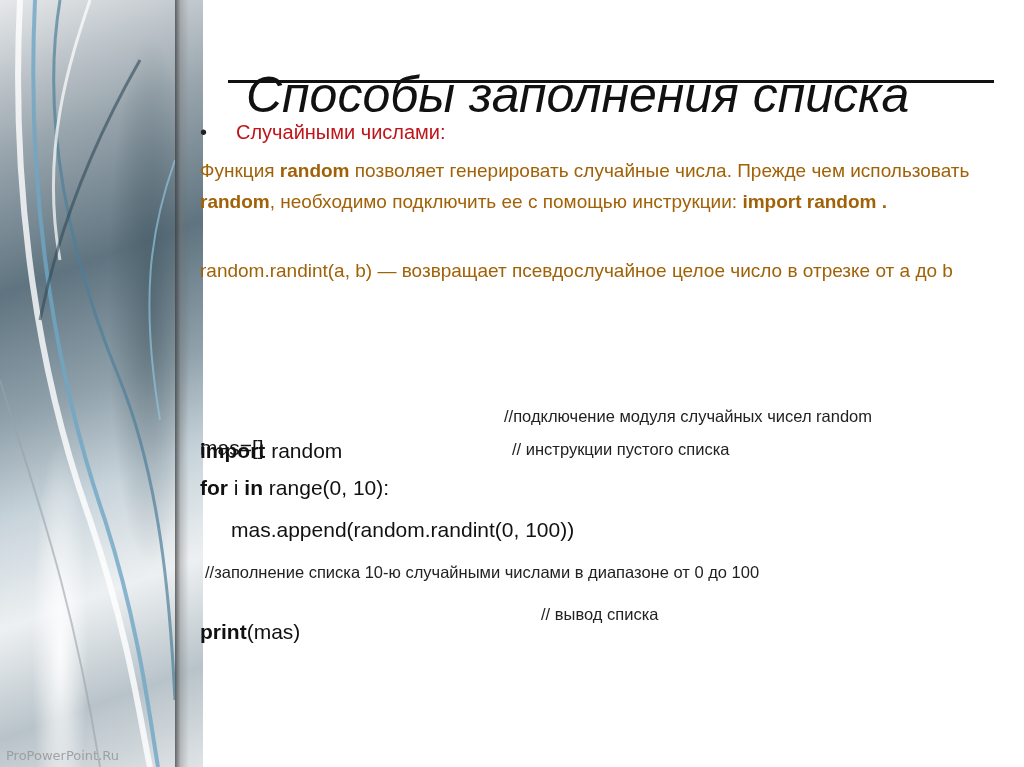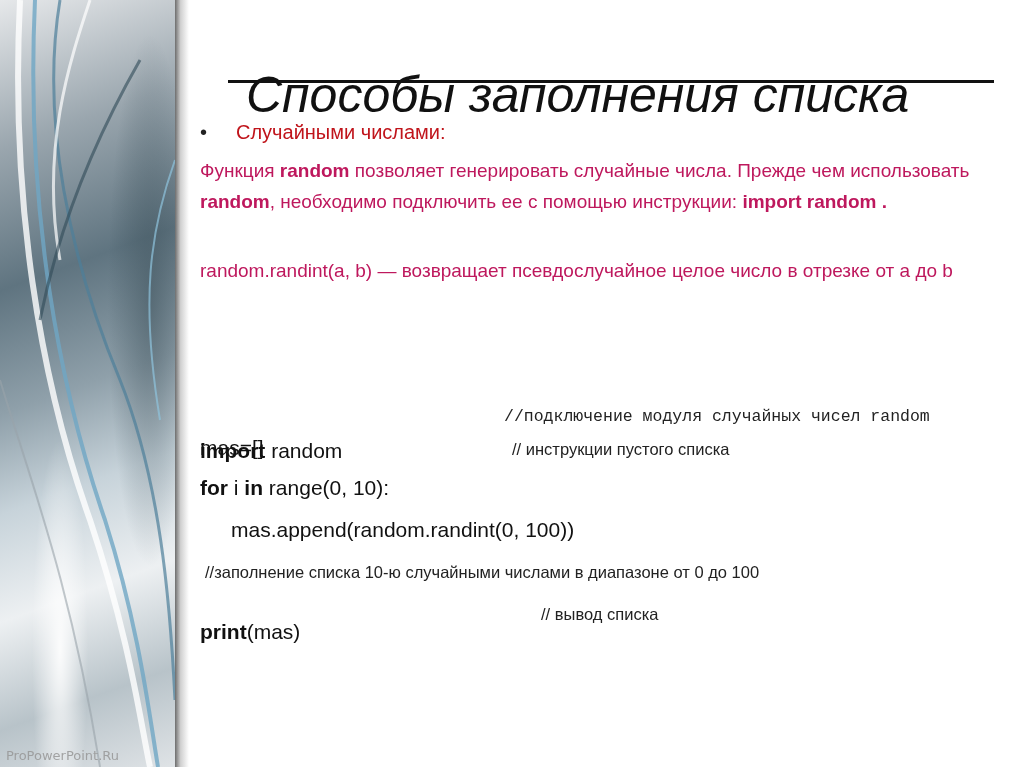--- a/index.html
+++ b/index.html
@@ -2,21 +2,21 @@
 <html><head>
   <meta charset="utf-8">
   <style>
     html, body { margin: 0; padding: 0; }
     body {
       width: 1024px; height: 767px; overflow: hidden; position: relative;
       background: #ffffff;
       font-family: "Liberation Sans", sans-serif;
     }
     .side-art {
-      position: absolute; left: 0; top: 0; width: 175px; height: 767px;
+      position: absolute; left: 0; top: 0; width: 203px; height: 767px;
       background:
         radial-gradient(ellipse 60px 380px at 150px 300px, rgba(60,80,90,0.55), rgba(60,80,90,0) 70%),
         radial-gradient(ellipse 40px 300px at 60px 650px, rgba(255,255,255,0.9), rgba(255,255,255,0) 70%),
         linear-gradient(160deg, #e6e8ea 0%, #9aa6ae 18%, #5f7480 35%, #8fa0aa 50%, #c7d3da 62%, #edf0f2 75%, #b8c3c9 88%, #dfe3e6 100%);
       overflow: hidden;
     }
     .side-art svg { position: absolute; left: 0; top: 0; }
     .side-shadow {
       position: absolute; left: 175px; top: 0; width: 14px; height: 767px;
       background: linear-gradient(90deg, rgba(60,60,60,0.75), rgba(120,120,120,0.35) 40%, rgba(255,255,255,0));
@@ -36,21 +36,21 @@
     }
     .title-rule {
       position: absolute; left: 228px; top: 80px; width: 766px; height: 3px; background: #111;
     }
     .bullet-row {
       position: absolute; left: 200px; top: 121px;
       font-size: 20px; color: #c0141b; white-space: nowrap;
     }
     .bullet-row .dot { color: #222; display: inline-block; width: 36px; }
     .para {
-      position: absolute; left: 200px; font-size: 19px; color: #be185d; line-height: 31px;
+      position: absolute; left: 200px; font-size: 19px; color: #a16207; line-height: 31px;
       width: 800px;
     }
     .p1 { top: 155px; }
     .p2 { top: 255px; }
     .code-line {
       position: absolute; font-size: 21px; color: #111; white-space: nowrap;
     }
     .comment {
       position: absolute; font-size: 16.5px; color: #222; white-space: nowrap;
     }
@@ -82,21 +82,21 @@
 
 <div class="para p1">
   <span>Функция </span><b>random</b><span> позволяет генерировать случайные числа. Прежде чем использовать </span><b>random</b><span>, необходимо подключить ее с помощью инструкции:  </span><b>import random .</b>
 </div>
 
 <div class="para p2">random.randint(a, b) — возвращает псевдослучайное целое число в отрезке от a до b</div>
 
 <div class="code-line" style="left:200px; top:402px;margin-top:37px;">
   <b>import</b><span> random</span>
 </div>
-<div class="comment" style="left:504px; top:407px;font-family:Liberation Mono, monospace;">//подключение модуля случайных чисел random</div>
+<div class="comment" style="left:504px; top:407px;">//подключение модуля случайных чисел random</div>
 
 <div class="code-line" style="left:200px; top:436px;">mas=[]</div>
 <div class="comment" style="left:512px; top:440px;">// инструкции пустого списка</div>
 
 <div class="code-line" style="left:200px; top:476px;">
   <b>for</b><span> i </span><b>in</b><span> range(0, 10):</span>
 </div>
 
 <div class="code-line" style="left:231px; top:518px;">mas.append(random.randint(0, 100))</div>
 

